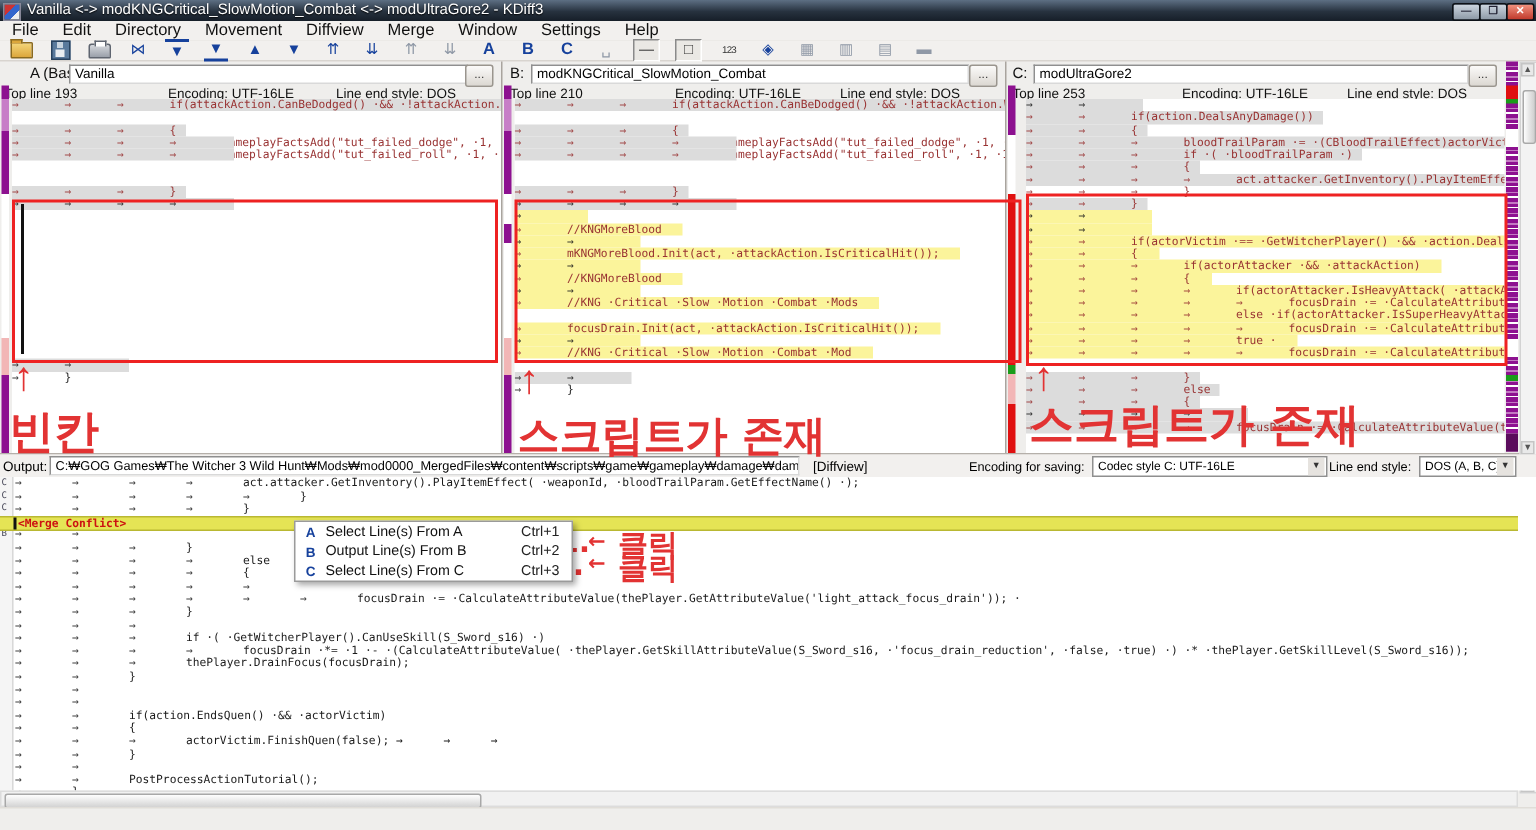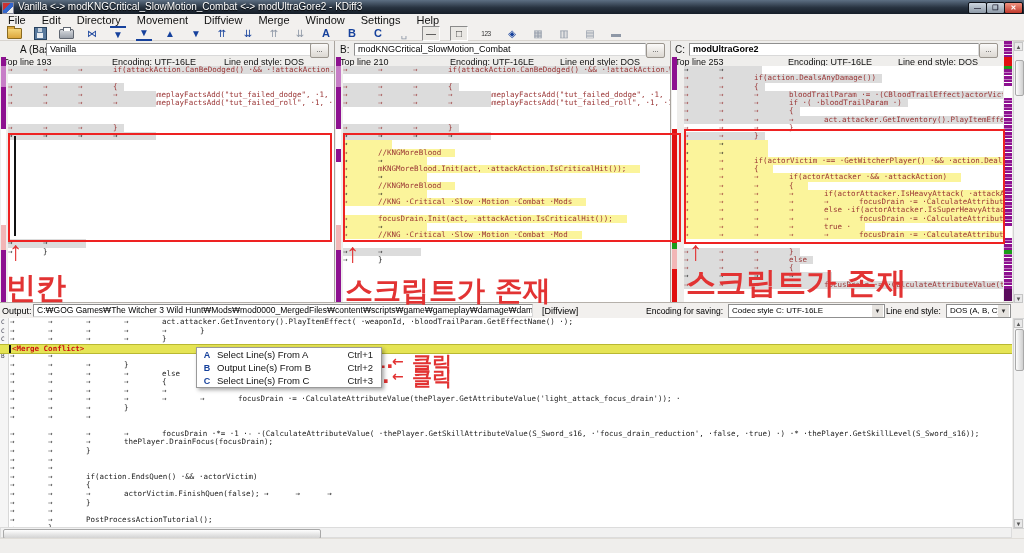--- a/index.html
+++ b/index.html
@@ -68,21 +68,21 @@
   .varr{position:absolute;left:0;width:9px;height:9px;font-size:6px;line-height:9px;text-align:center;color:#555;background:#e9e9e9;border:1px solid #c5c5c5;box-sizing:border-box;}
   
   .rbox{border:2px solid #ee2222;z-index:6;}
   .kor{color:#e23333;font-weight:bold;z-index:9;font-family:"DejaVu Sans",sans-serif;white-space:nowrap;}
   .arrow-up{color:#e23333;font-weight:bold;font-size:27px;z-index:9;line-height:26px;}
   #a-cursor{left:14px;top:136px;width:2px;height:100px;background:#111;z-index:7;}
   
   #out-head{left:0;top:303px;width:1024px;height:15px;background:#f2f0ee;font-size:9px;}
   .combo{background:#fff;border:1px solid #8f8f8f;height:12px;line-height:12px;font-size:8px;padding:0 14px 0 3px;position:absolute;white-space:nowrap;overflow:hidden;}
   .combo:after{content:"▼";position:absolute;right:1px;top:0;font-size:6px;color:#333;background:#e6e3df;width:11px;text-align:center;height:12px;line-height:12px;}
-  #out-content{left:0;top:318px;width:1012px;height:209px;background:#fff;overflow:hidden;position:absolute;}
+  #out-content{left:0;top:318px;width:1012px;height:209px;background:#fff;overflow:hidden;position:absolute;padding-left:12px;}
   #out-margin{position:absolute;left:0;top:0;width:8px;height:100%;background:#f5f5f5;border-right:1px solid #d8d8d8;}
   .om{position:absolute;left:1px;font-size:6px;color:#445;font-family:"DejaVu Sans Mono",monospace;}
   .ol{position:absolute;left:10px;width:1000px;height:8.6px;line-height:8.7px;
       font-family:"DejaVu Sans Mono",monospace;font-size:7.5px;white-space:pre;color:#1a1a1a;}
   .otab{display:inline-block;color:#444;}
   .conflict-row{background:#e5e455;color:#cc1111;font-weight:bold;left:0;padding-left:12px;border-top:1px solid #b9b832;border-bottom:1px solid #b9b832;}
   .conflict-cursor{position:absolute;left:9px;top:0;width:2px;height:100%;background:#111;}
   
   #ctx{left:196px;top:347px;width:184px;background:#fff;border:1px solid #9a9a9a;box-shadow:2px 2px 4px rgba(0,0,0,.35);z-index:20;}
   .ctx-item{height:13px;display:flex;align-items:center;font-size:9.5px;}
@@ -140,21 +140,21 @@
     <div class="tb gray">▬</div>
   </div>
 
 <div class="pane-label abs" style="left:20px;text-align:center;">A (Base):</div>
 <div class="field abs" style="left:46px;top:43px;width:258px;">Vanilla</div>
 <div class="dots-btn abs" style="left:310px;">...</div>
 <div class="pane-label abs" style="left:340px;">B:</div>
 <div class="field abs" style="left:354px;top:43px;width:284px;">modKNGCritical_SlowMotion_Combat</div>
 <div class="dots-btn abs" style="left:646px;">...</div>
 <div class="pane-label abs" style="left:675px;">C:</div>
-<div class="field abs" style="left:689px;top:43px;width:282px;font-weight:bold;">modUltraGore2</div>
+<div class="field abs" style="left:689px;top:43px;width:282px;">modUltraGore2</div>
 <div class="dots-btn abs" style="left:979px;">...</div>
 
 <div class="info-item abs" style="left:3px;">Top line 193</div>
 <div class="info-item abs" style="left:112px;">Encoding: UTF-16LE</div>
 <div class="info-item abs" style="left:224px;">Line end style: DOS</div>
 <div class="info-item abs" style="left:340px;">Top line 210</div>
 <div class="info-item abs" style="left:450px;">Encoding: UTF-16LE</div>
 <div class="info-item abs" style="left:560px;">Line end style: DOS</div>
 <div class="info-item abs" style="left:675px;">Top line 253</div>
 <div class="info-item abs" style="left:788px;">Encoding: UTF-16LE</div>
@@ -302,20 +302,21 @@
     <div class="ol" style="top: 17.2px;"><span class="cc mar pl"><span class="otab" style="width: 38px;">→</span><span class="otab" style="width: 38px;">→</span><span class="otab" style="width: 38px;">→</span><span class="otab" style="width: 38px;">→</span><span>}</span></span></div>
     <div class="ol conflict-row" style="top: 25.8px;"><span class="conflict-cursor"></span>&lt;Merge Conflict&gt;</div>
     <div class="ol" style="top: 34.4px;"><span class="cc mar pl"><span class="otab" style="width: 38px;">→</span><span class="otab" style="width: 38px;">→</span></span></div>
     <div class="ol" style="top: 43px;"><span class="cc mar pl"><span class="otab" style="width: 38px;">→</span><span class="otab" style="width: 38px;">→</span><span class="otab" style="width: 38px;">→</span><span>}</span></span></div>
     <div class="ol" style="top: 51.6px;"><span class="cc mar pl"><span class="otab" style="width: 38px;">→</span><span class="otab" style="width: 38px;">→</span><span class="otab" style="width: 38px;">→</span><span class="otab" style="width: 38px;">→</span><span>else</span></span></div>
     <div class="ol" style="top: 60.2px;"><span class="cc mar pl"><span class="otab" style="width: 38px;">→</span><span class="otab" style="width: 38px;">→</span><span class="otab" style="width: 38px;">→</span><span class="otab" style="width: 38px;">→</span><span>{</span></span></div>
     <div class="ol" style="top: 68.8px;"><span class="cc mar pl"><span class="otab" style="width: 38px;">→</span><span class="otab" style="width: 38px;">→</span><span class="otab" style="width: 38px;">→</span><span class="otab" style="width: 38px;">→</span><span class="otab" style="width: 38px;">→</span></span></div>
     <div class="ol" style="top: 77.4px;"><span class="cc mar pl"><span class="otab" style="width: 38px;">→</span><span class="otab" style="width: 38px;">→</span><span class="otab" style="width: 38px;">→</span><span class="otab" style="width: 38px;">→</span><span class="otab" style="width: 38px;">→</span><span class="otab" style="width: 38px;">→</span><span>focusDrain ·= ·CalculateAttributeValue(thePlayer.GetAttributeValue('light_attack_focus_drain')); ·</span></span></div>
     <div class="ol" style="top: 86px;"><span class="cc mar pl"><span class="otab" style="width: 38px;">→</span><span class="otab" style="width: 38px;">→</span><span class="otab" style="width: 38px;">→</span><span>}</span></span></div>
     <div class="ol" style="top: 94.6px;"><span class="cc mar pl"><span class="otab" style="width: 38px;">→</span><span class="otab" style="width: 38px;">→</span><span class="otab" style="width: 38px;">→</span></span></div>
+    <div class="ol" style="top: 103.2px;"><span class="cc mar pl"><span class="otab" style="width: 38px;">→</span><span class="otab" style="width: 38px;">→</span><span class="otab" style="width: 38px;">→</span><span>if ·( ·GetWitcherPlayer().CanUseSkill(S_Sword_s16) ·)</span></span></div>
     <div class="ol" style="top: 111.8px;"><span class="cc mar pl"><span class="otab" style="width: 38px;">→</span><span class="otab" style="width: 38px;">→</span><span class="otab" style="width: 38px;">→</span><span class="otab" style="width: 38px;">→</span><span>focusDrain ·*= ·1 ·- ·(CalculateAttributeValue( ·thePlayer.GetSkillAttributeValue(S_Sword_s16, ·'focus_drain_reduction', ·false, ·true) ·) ·* ·thePlayer.GetSkillLevel(S_Sword_s16));</span></span></div>
     <div class="ol" style="top: 120.4px;"><span class="cc mar pl"><span class="otab" style="width: 38px;">→</span><span class="otab" style="width: 38px;">→</span><span class="otab" style="width: 38px;">→</span><span>thePlayer.DrainFocus(focusDrain);</span></span></div>
     <div class="ol" style="top: 129px;"><span class="cc mar pl"><span class="otab" style="width: 38px;">→</span><span class="otab" style="width: 38px;">→</span><span>}</span></span></div>
     <div class="ol" style="top: 137.6px;"><span class="cc mar pl"><span class="otab" style="width: 38px;">→</span><span class="otab" style="width: 38px;">→</span></span></div>
     <div class="ol" style="top: 146.2px;"><span class="cc mar pl"><span class="otab" style="width: 38px;">→</span><span class="otab" style="width: 38px;">→</span></span></div>
     <div class="ol" style="top: 154.8px;"><span class="cc mar pl"><span class="otab" style="width: 38px;">→</span><span class="otab" style="width: 38px;">→</span><span>if(action.EndsQuen() ·&amp;&amp; ·actorVictim)</span></span></div>
     <div class="ol" style="top: 163.4px;"><span class="cc mar pl"><span class="otab" style="width: 38px;">→</span><span class="otab" style="width: 38px;">→</span><span>{</span></span></div>
     <div class="ol" style="top: 172px;"><span class="cc mar pl"><span class="otab" style="width: 38px;">→</span><span class="otab" style="width: 38px;">→</span><span class="otab" style="width: 38px;">→</span><span>actorVictim.FinishQuen(false); →      →      →</span></span></div>
     <div class="ol" style="top: 180.6px;"><span class="cc mar pl"><span class="otab" style="width: 38px;">→</span><span class="otab" style="width: 38px;">→</span><span>}</span></span></div>
     <div class="ol" style="top: 189.2px;"><span class="cc mar pl"><span class="otab" style="width: 38px;">→</span><span class="otab" style="width: 38px;">→</span></span></div>

